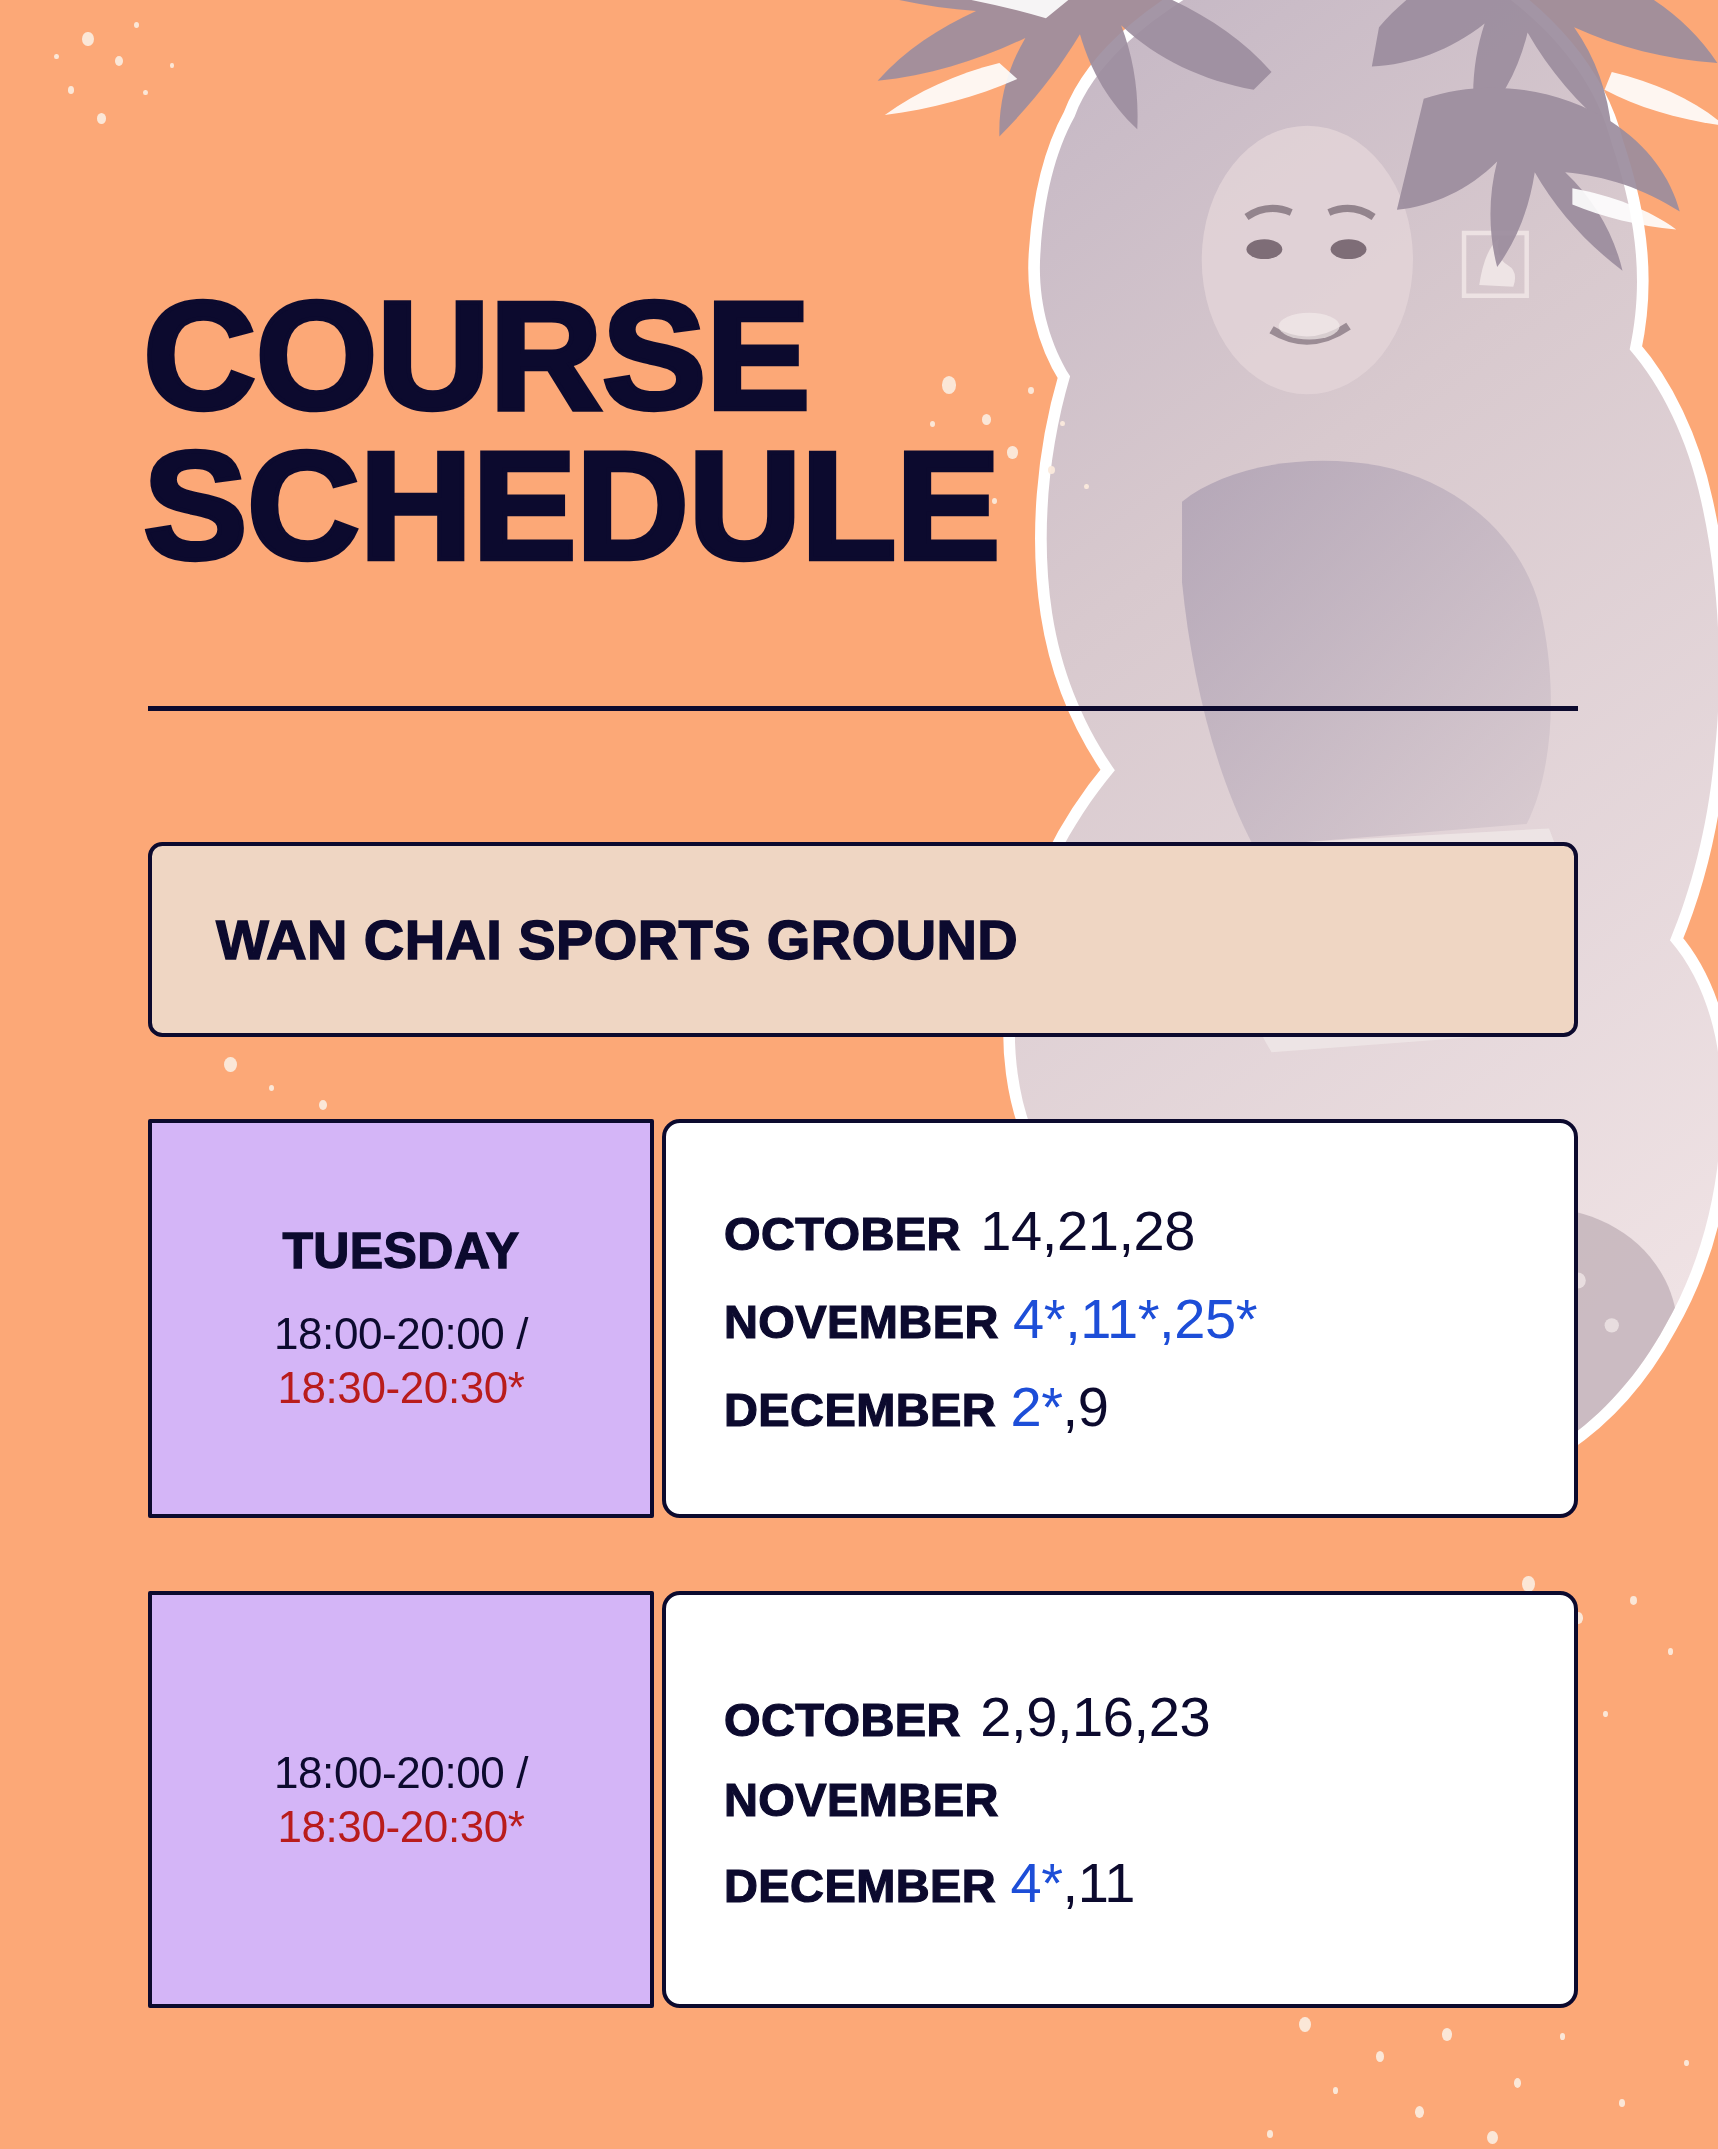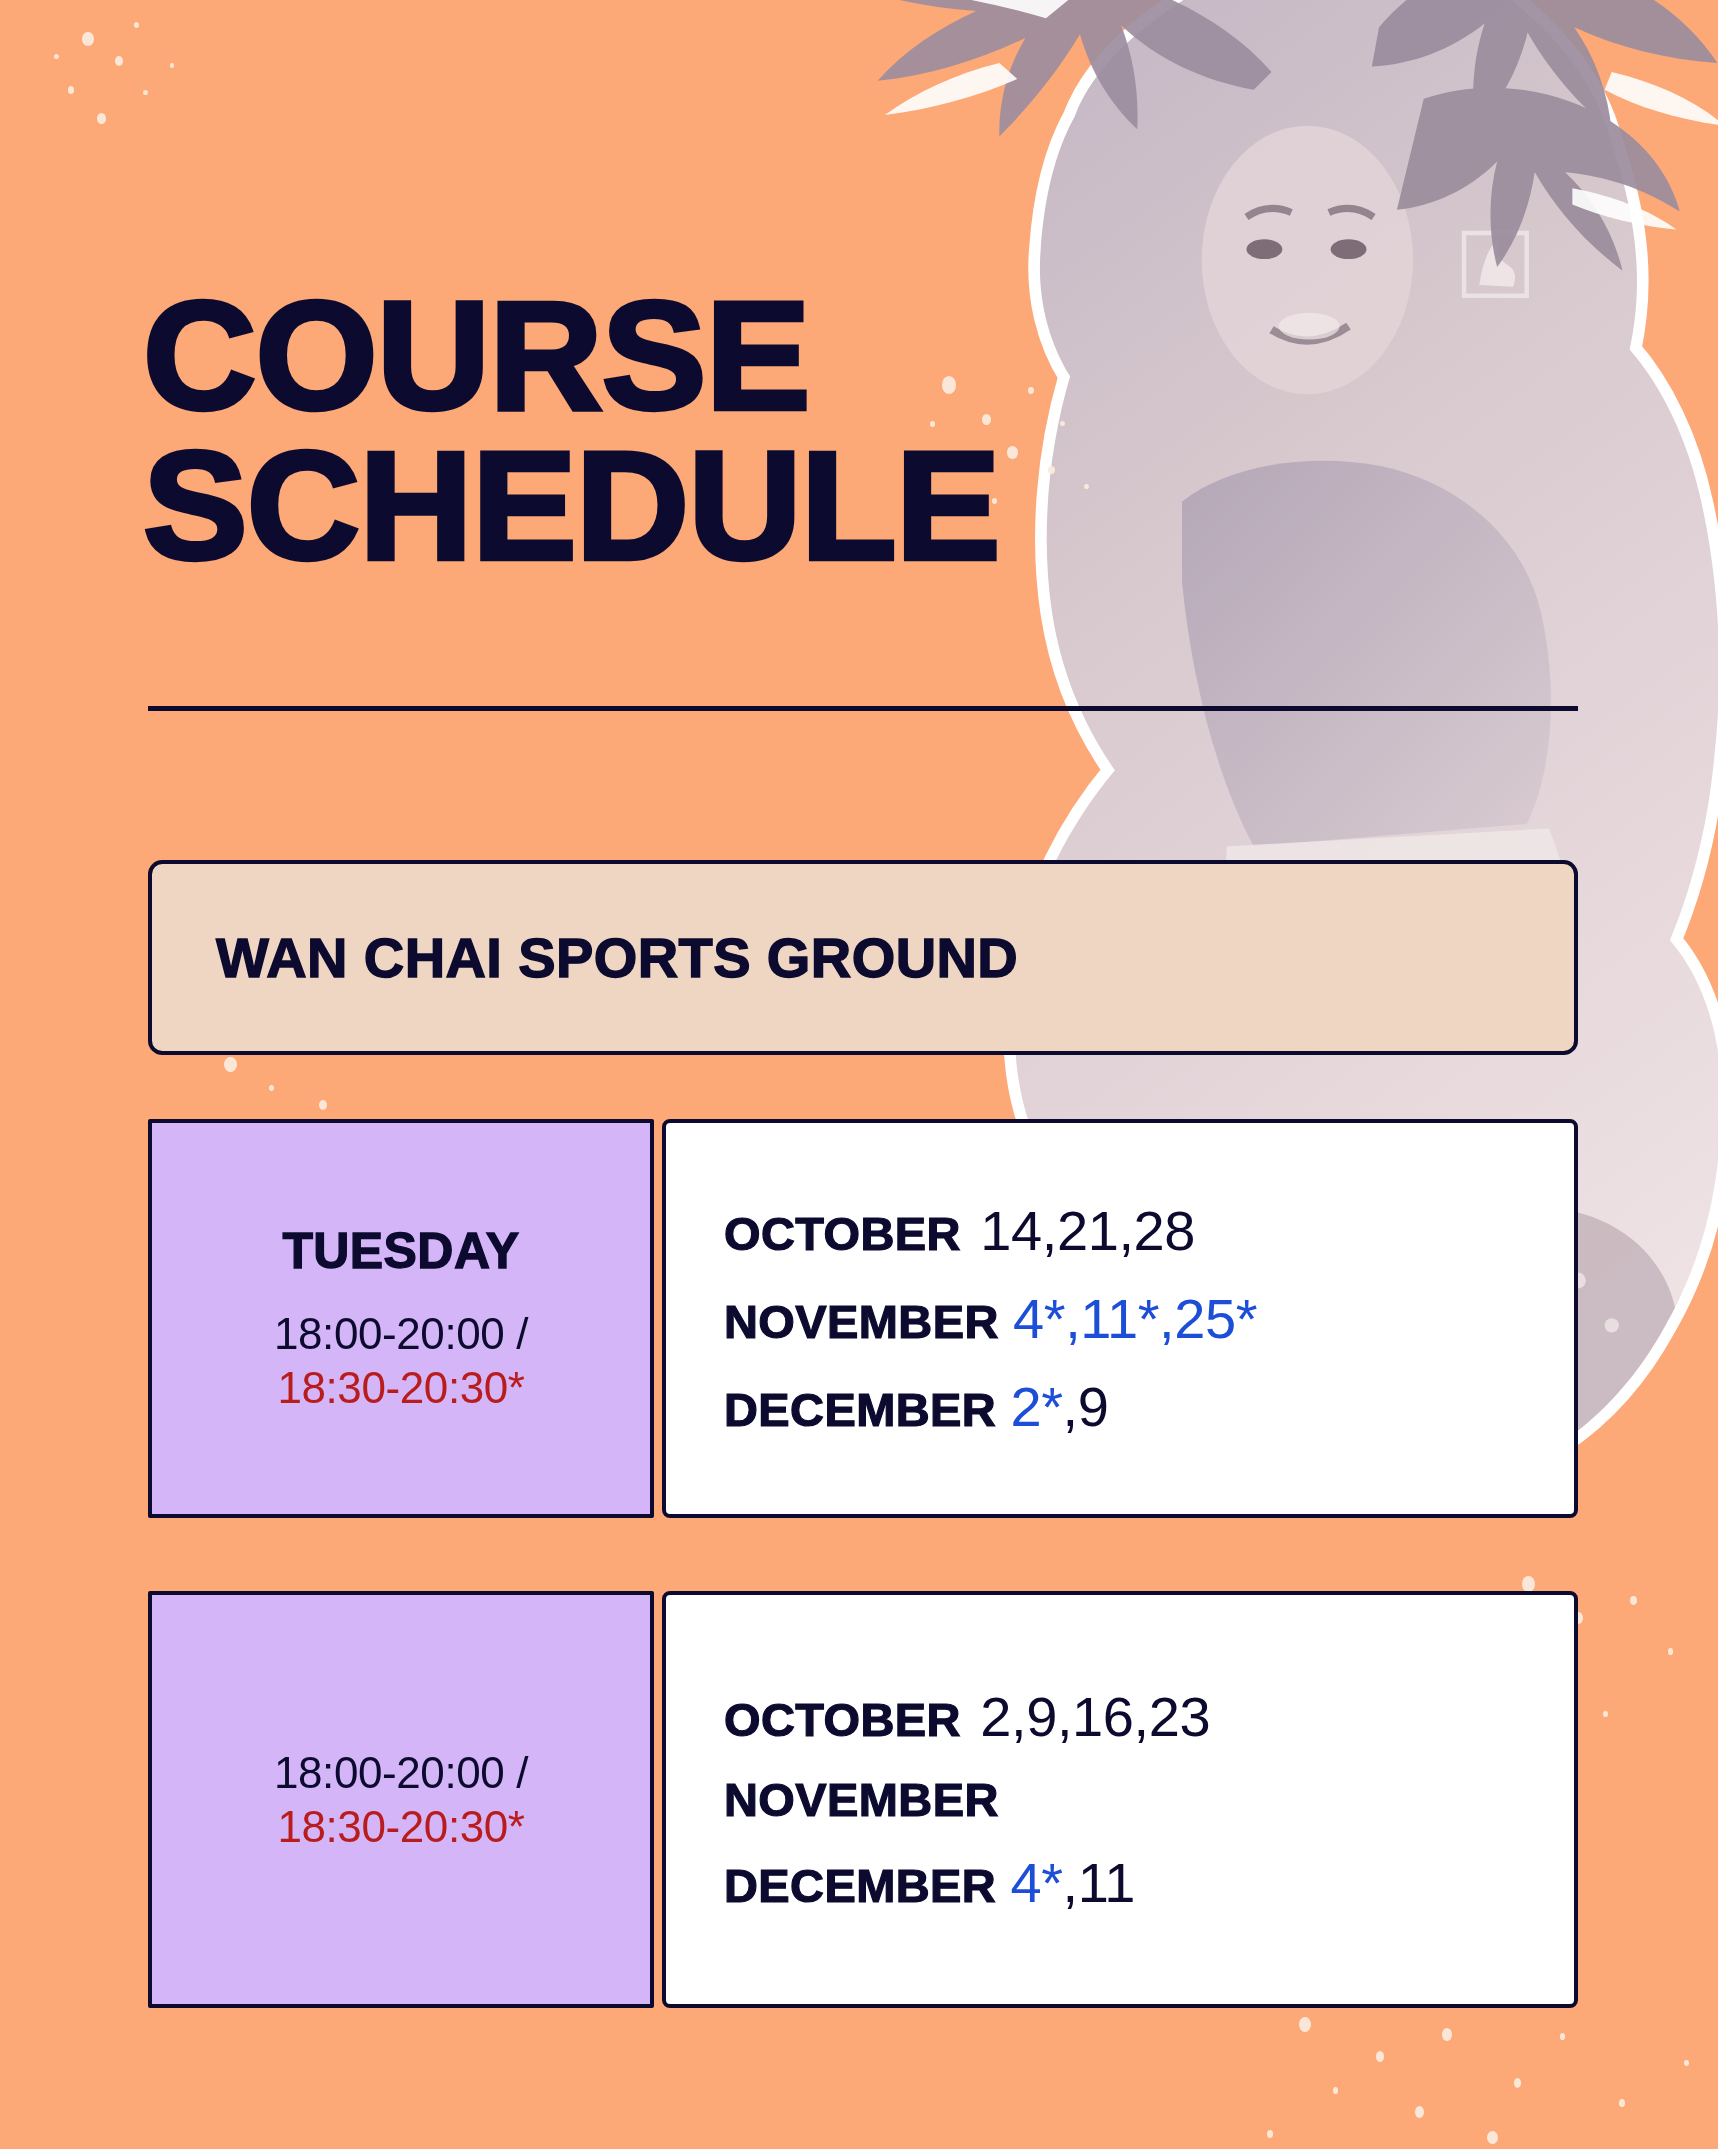--- a/index.html
+++ b/index.html
@@ -33,21 +33,21 @@
     white-space:pre-line;
     -webkit-text-stroke:4.5px #0C0A2E;
   }
 
   .divider{
     position:absolute;left:148px;top:706px;width:1430px;height:4.5px;background:#0C0A2E;
   }
 
   
   .venue-card{
-    position:absolute;left:148px;top:860px;width:1430px;height:195px;
+    position:absolute;left:148px;top:842px;width:1430px;height:195px;
     background:#EFD6C3;border:4.5px solid #0C0A2E;border-radius:14.3px;
     box-sizing:border-box;display:flex;align-items:center;
   }
   .venue-text{
     margin-left:64px;
     color:#0C0A2E;
     font-family:"Liberation Sans Narrow","Liberation Sans",sans-serif;
     font-weight:700;font-size:56px;letter-spacing:0.4px;
     text-transform:uppercase;
     -webkit-text-stroke:1.4px #0C0A2E;
@@ -72,21 +72,21 @@
     margin-bottom:27px;
   }
   .day-time{
     font-size:44px;line-height:1.22;font-weight:400;text-align:center;
     letter-spacing:-0.4px;
   }
   .day-time .alt{color:#b91c1c;display:block;}
 
   .dates-card{
     flex:1;margin-left:8px;box-sizing:border-box;
-    background:#FFFFFF;border:4.5px solid #0C0A2E;border-radius:8px;
+    background:#FFFFFF;border:4.5px solid #0C0A2E;border-radius:18px;
     display:flex;flex-direction:column;justify-content:center;
     padding-left:58px;
   }
   .date-line{display:flex;align-items:baseline;margin:11.6px 0;}
   .month{
     font-family:"Liberation Sans Narrow","Liberation Sans",sans-serif;
     font-weight:700;font-size:47px;letter-spacing:0.4px;color:#0C0A2E;
     text-transform:uppercase;-webkit-text-stroke:1.2px #0C0A2E;
     min-width:242px;display:inline-block;
   }

